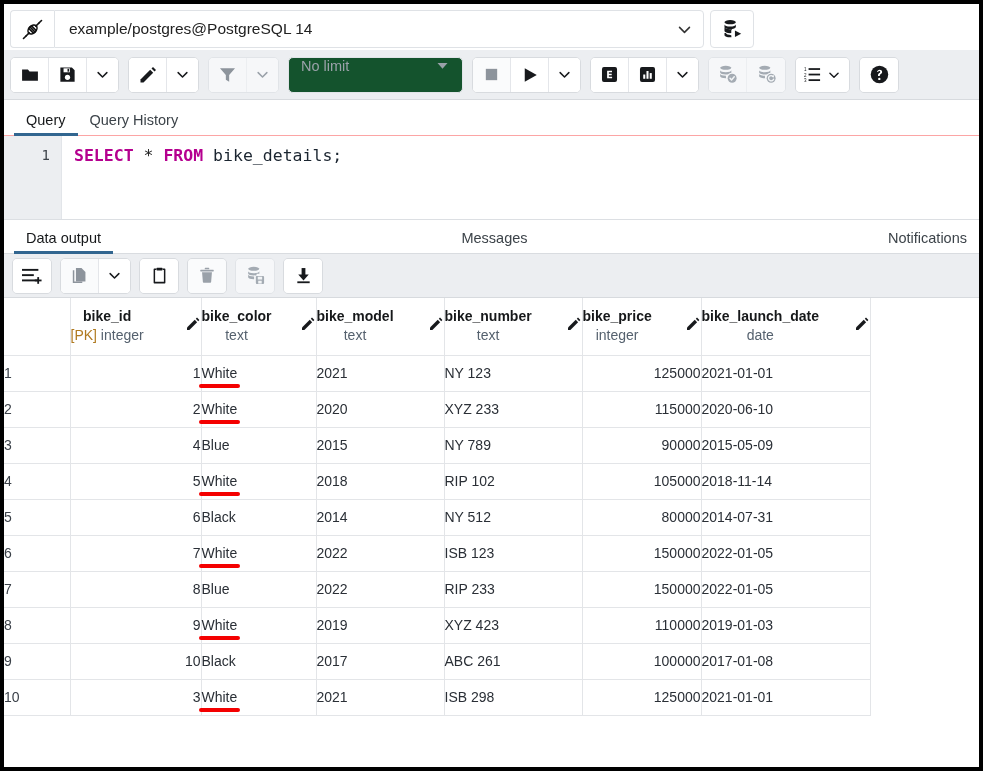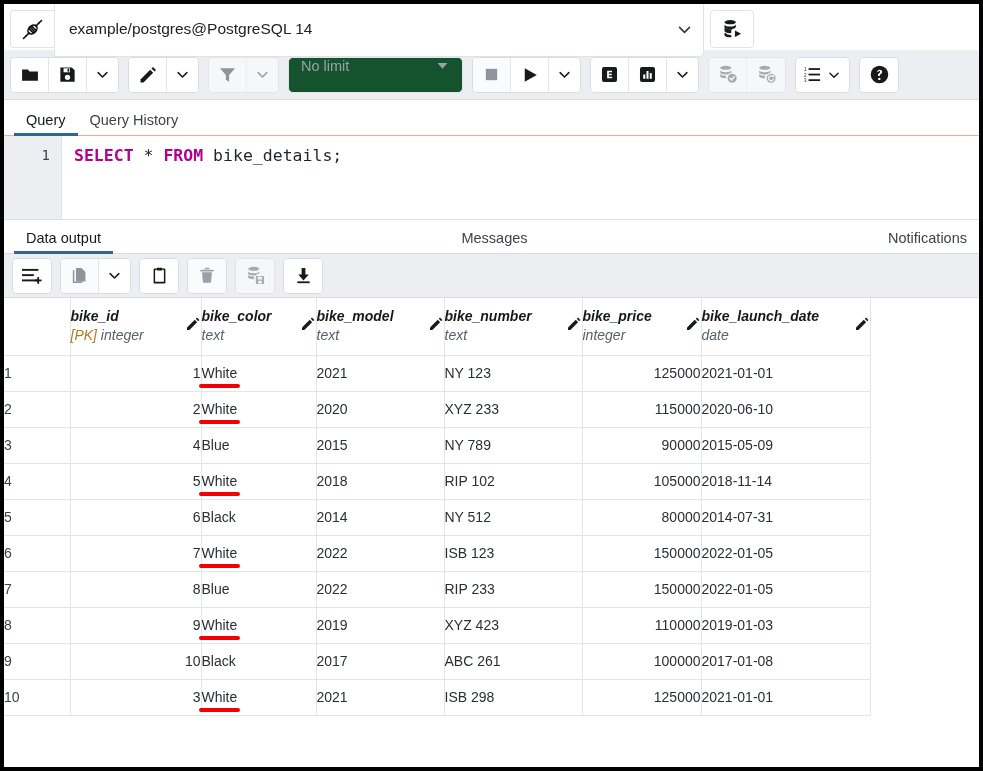--- a/index.html
+++ b/index.html
@@ -33,21 +33,21 @@
   .conn-icon-btn {
     width: 44px; height: 38px;
     border: 1px solid #dfe2e6;
     border-right: none;
     border-radius: 4px 0 0 4px;
     background: #fff;
     display: flex; align-items: center; justify-content: center;
   }
   .conn-input-wrap {
     flex: 0 0 auto;
-    width: 650px; height: 56px;
+    width: 650px; height: 38px;
     border: 1px solid #dfe2e6;
     border-radius: 0 4px 4px 0;
     background: #fff;
     display: flex; align-items: center;
     padding: 0 10px 0 14px;
   }
   .conn-title {
     flex: 1;
     font-size: 15.5px;
     color: #222;
@@ -189,24 +189,23 @@
   table.grid th, table.grid td {
     border-right: 1px solid #e3e5e8;
     border-bottom: 1px solid #e3e5e8;
     padding: 0;
     vertical-align: middle;
   }
   th.h {
     height: 57px;
     background: #fff;
     padding: 0 6px 0 10px;
-    text-align: left;
+    text-align: center;
     font-weight: normal;
     border-bottom: 1px solid #cfd3d8;
-    font-style: italic;
   }
   th.rowh { width: 66px; border-right: 1px solid #e3e5e8; }
   .hinner { display: flex; align-items: center; justify-content: space-between; }
   .hname { font-size: 14px; font-weight: bold; color: #16181a; line-height: 19px; }
   .htype { font-size: 14px; color: #55616e; line-height: 19px; }
   .htype .pk { color: #b07a20; }
   .pencil { flex: 0 0 auto; margin-left: 4px; color: #1b1f23; }
   td.c {
     height: 36px;
     font-size: 14px;

